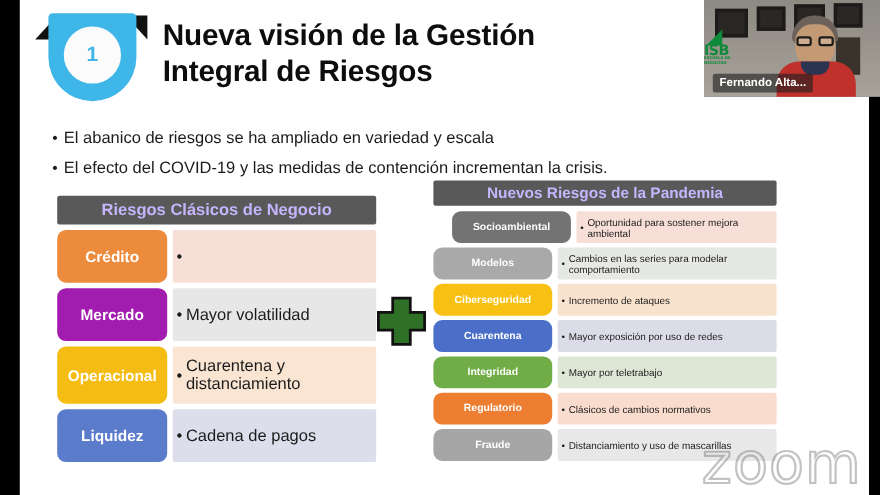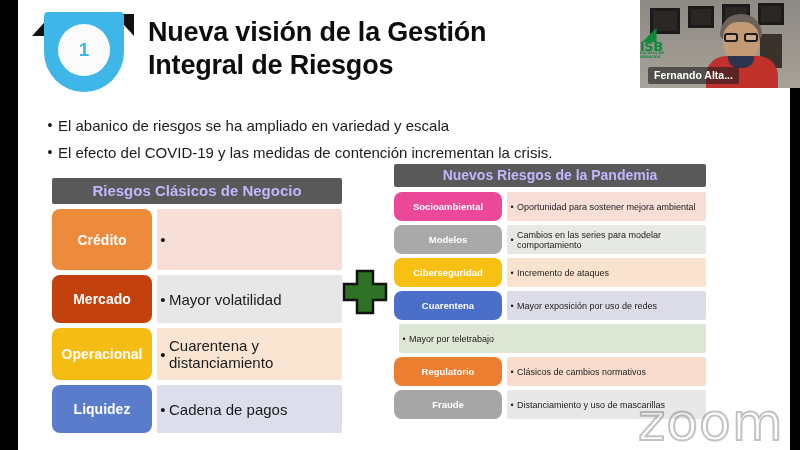--- a/index.html
+++ b/index.html
@@ -72,21 +72,21 @@
     display: flex; align-items: center; justify-content: center;
     text-align: center; font-weight: 700;
   }
   .desc { display: flex; align-items: center; border-radius: 2px; }
   .desc .dot { flex: 0 0 12px; text-align: center; }
 
   
   #panel-left .pill { flex: 0 0 100px; font-size: 14px; }
   #panel-left .desc { flex: 1 1 auto; margin-left: 5px; font-size: 15px; color: #1b1b1b; padding: 5px 4px 5px 0; }
   #panel-left .desc .dot { font-size: 15px; }
-  #panel-left .r0 { height: 61px; }
+  #panel-left .r0 { height: 48px; }
   #panel-left .r1 { height: 48px; }
   #panel-left .r2 { height: 52px; }
   #panel-left .r3 { height: 48px; }
 
   
   #panel-right .pill { flex: 0 0 108px; font-size: 9.5px; }
   #panel-right .desc { flex: 1 1 auto; margin-left: 5px; font-size: 9px; color: #1b1b1b; padding: 3px 4px 3px 0; }
   #panel-right .desc .dot { font-size: 9px; flex: 0 0 10px; }
   #panel-right .row { height: 29px; margin-bottom: 4px; }
 
@@ -175,21 +175,21 @@
     <div class="panel" id="panel-left">
       <div class="panel-head">Riesgos Clásicos de Negocio</div>
       <div id="pl-rows">
           <div class="row r0">
             <div class="pill" style="background: rgb(237, 139, 60);">Crédito</div>
             <div class="desc" style="background: rgb(247, 223, 215);">
               <span class="dot">•</span>
             </div>
           </div>
           <div class="row r1">
-            <div class="pill" style="background: #c2410c; text-align: right;">Mercado</div>
+            <div class="pill" style="background: #a21caf; text-align: right;">Mercado</div>
             <div class="desc" style="background: rgb(231, 231, 231);">
               <span class="dot">•</span>
               <span>Mayor volatilidad</span>
             </div>
           </div>
           <div class="row r2">
             <div class="pill" style="background: rgb(245, 189, 20);">Operacional</div>
             <div class="desc" style="background: rgb(250, 229, 211);">
               <span class="dot">•</span>
               <span>Cuarentena y distanciamiento</span>
@@ -208,21 +208,21 @@
     <div id="cross">
       <svg width="48" height="48" viewBox="0 0 48 48">
         <path d="M16 3 H32 V16 H45 V32 H32 V45 H16 V32 H3 V16 H16 Z" fill="#2E7026" stroke="#111111" stroke-width="2.5"></path>
       </svg>
     </div>
 
     <div class="panel" id="panel-right">
       <div class="panel-head">Nuevos Riesgos de la Pandemia</div>
       <div id="pr-rows">
           <div class="row">
-            <div class="pill" style="background: #ec4899;">Socioambiental</div>
+            <div class="pill" style="background: #737373; margin-left: 17px;">Socioambiental</div>
             <div class="desc" style="background: rgb(247, 223, 215);">
               <span class="dot">•</span>
               <span>Oportunidad para sostener mejora ambiental</span>
             </div>
           </div>
           <div class="row">
             <div class="pill" style="background: rgb(169, 169, 169);">Modelos</div>
             <div class="desc" style="background: rgb(230, 232, 228);">
               <span class="dot">•</span>
               <span>Cambios en las series para modelar comportamiento</span>
@@ -236,20 +236,21 @@
             </div>
           </div>
           <div class="row">
             <div class="pill" style="background: rgb(75, 111, 201);">Cuarentena</div>
             <div class="desc" style="background: rgb(220, 220, 232);">
               <span class="dot">•</span>
               <span>Mayor exposición por uso de redes</span>
             </div>
           </div>
           <div class="row">
+            <div class="pill" style="background: rgb(112, 173, 71);">Integridad</div>
             <div class="desc" style="background: rgb(222, 230, 214);">
               <span class="dot">•</span>
               <span>Mayor por teletrabajo</span>
             </div>
           </div>
           <div class="row">
             <div class="pill" style="background: rgb(237, 125, 49);">Regulatorio</div>
             <div class="desc" style="background: rgb(249, 220, 205);">
               <span class="dot">•</span>
               <span>Clásicos de cambios normativos</span>

